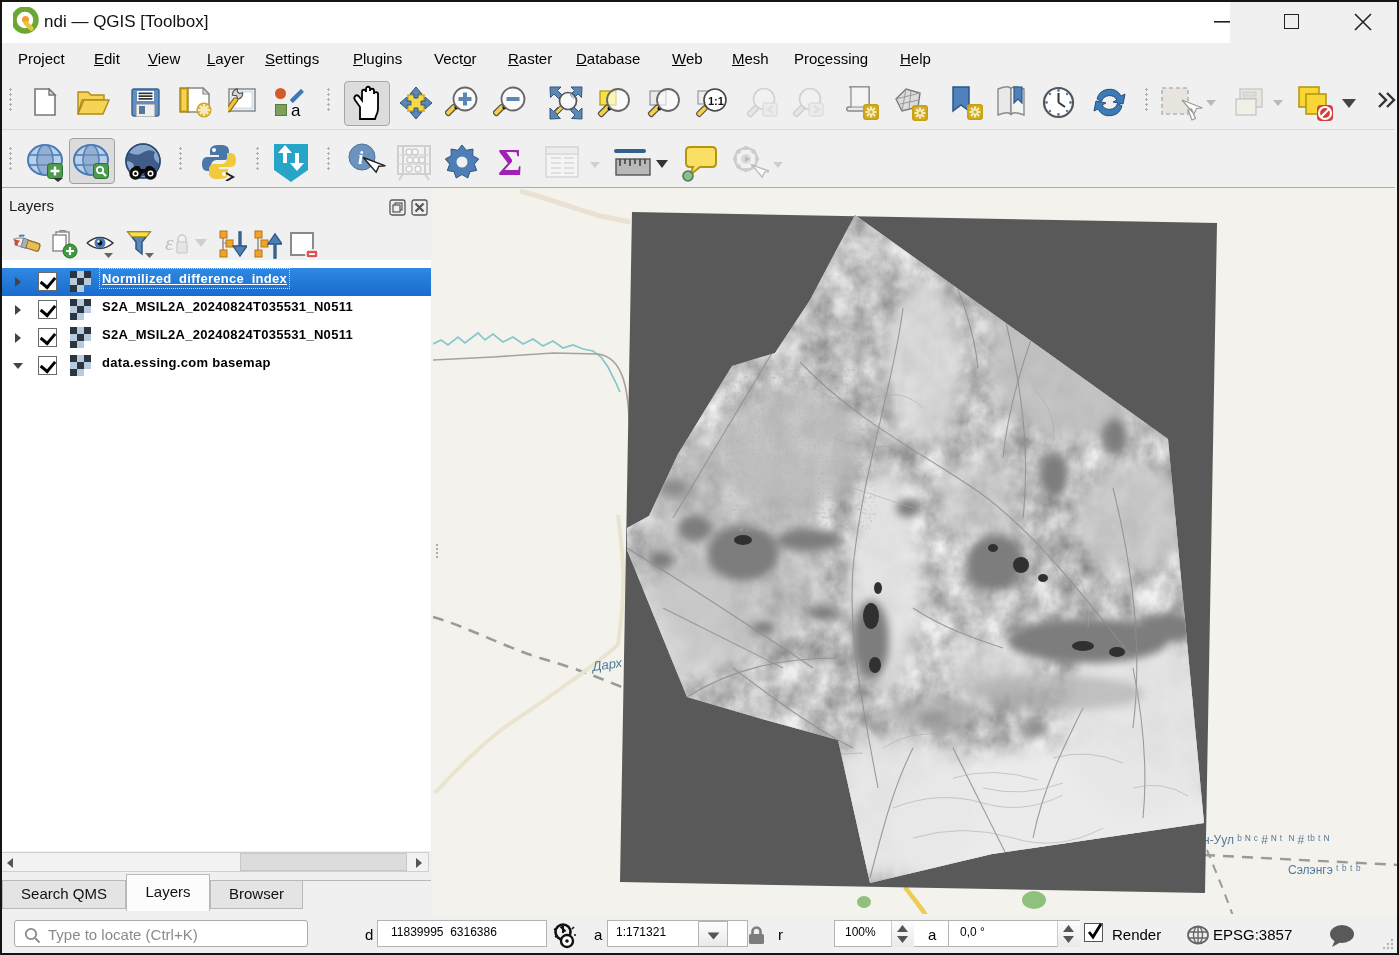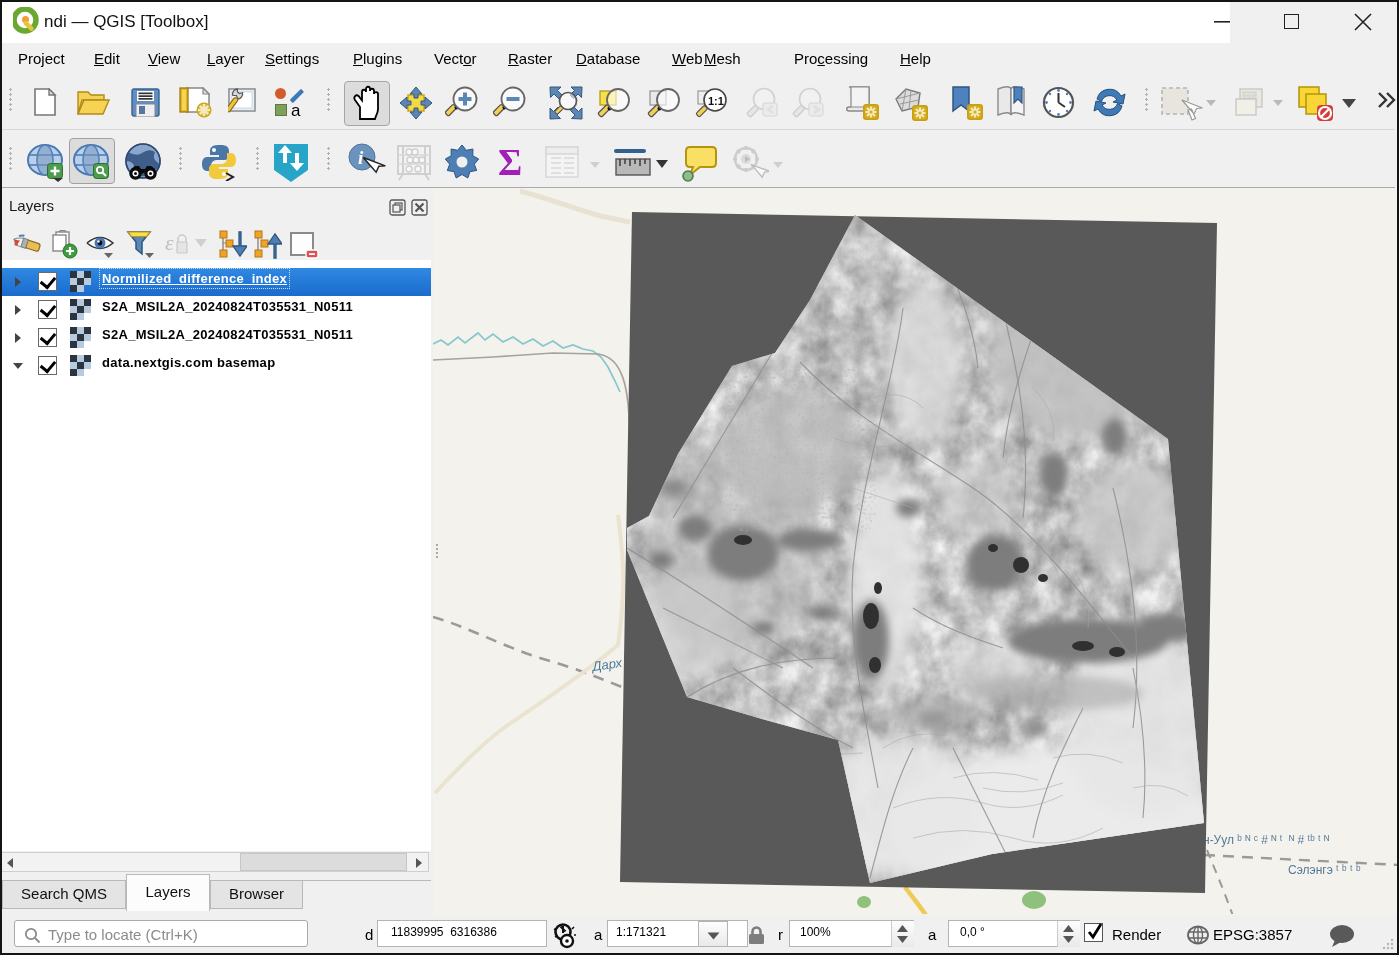--- a/index.html
+++ b/index.html
@@ -51,21 +51,21 @@
     <span class="mi" style="left:18px">Project</span>
     <span class="mi" style="left:94px"><u>E</u>dit</span>
     <span class="mi" style="left:148px"><u>V</u>iew</span>
     <span class="mi" style="left:207px"><u>L</u>ayer</span>
     <span class="mi" style="left:265px"><u>S</u>ettings</span>
     <span class="mi" style="left:353px"><u>P</u>lugins</span>
     <span class="mi" style="left:434px">Vect<u>o</u>r</span>
     <span class="mi" style="left:508px"><u>R</u>aster</span>
     <span class="mi" style="left:576px"><u>D</u>atabase</span>
     <span class="mi" style="left:672px"><u>W</u>eb</span>
-    <span class="mi" style="left:704px"><u>M</u>esh</span>
+    <span class="mi" style="left:732px"><u>M</u>esh</span>
     <span class="mi" style="left:794px">Pro<u>c</u>essing</span>
     <span class="mi" style="left:900px"><u>H</u>elp</span>
   </div>
   <div id="tb1">
     <div class="sep" style="left:8px;top:16px"></div>
     <svg class="icn" style="left:31px;top:17px" width="28" height="28" viewBox="0 0 28 28">
         <path d="M4 1 h14 l6 6 v20 h-20 z" fill="#fff" stroke="#777" stroke-width="1.6"></path>
         <path d="M18 1 l6 6 h-6 z" fill="#ddd" stroke="#777" stroke-width="1.4"></path>
       </svg>
     <svg class="icn" style="left:77px;top:18px" width="33" height="26" viewBox="0 0 33 26">
@@ -543,21 +543,21 @@
               <rect x="7" y="7" width="7" height="7"></rect>
               <rect x="0" y="14" width="7" height="7"></rect>
             </g>
             <g fill="#b8cade">
               <rect x="7" y="0" width="7" height="7"></rect>
               <rect x="0" y="7" width="7" height="7"></rect>
               <rect x="14" y="7" width="7" height="7"></rect>
               <rect x="7" y="14" width="7" height="7"></rect>
             </g>
           </svg>
-          <span class="lbl">data.nextgis.com basemap</span>
+          <span class="lbl">data.essing.com basemap</span>
         </div>
     </div>
     <div id="hscroll">
       <svg class="abs" style="left:4px;top:5px" width="10" height="10">
           <path d="M8 0 L2 5 L8 10 z" fill="#555"></path>
         </svg>
       <svg class="abs" style="left:413px;top:5px" width="10" height="10">
           <path d="M2 0 L8 5 L2 10 z" fill="#555"></path>
         </svg>
       <div class="abs" style="left:239px;top:0px;width:167px;height:18px;background:#dcdcdc;border:1px solid #c6c6c6"></div>
@@ -743,21 +743,21 @@
     <div class="sbox" style="left:607px;width:141px;padding:4px 0 0 8px">1:171321</div>
     <div class="abs" style="left:698px;top:6px;width:30px;height:26px;background:linear-gradient(#fdfdfd,#e9e9e9);border:1px solid #b4b4b4"></div>
     <svg class="abs" style="left:706px;top:16px" width="15" height="9">
         <path d="M1.5 1.5 h12 l-6 7 z" fill="#555"></path>
       </svg>
     <svg class="abs" style="left:747px;top:10px" width="19" height="20" viewBox="0 0 19 20">
         <rect x="2" y="9" width="15" height="10" rx="1.5" fill="#7d7d7d"></rect>
         <path d="M5.5 9 V6.5 a4 4 0 0 1 8 0 V9" fill="none" stroke="#7d7d7d" stroke-width="2.6"></path>
       </svg>
     <span class="abs" style="left:778px;top:11px">r</span>
-    <div class="sbox" style="left:789px;width:125px;padding:4px 0 0 10px">100%</div>
+    <div class="sbox" style="left:834px;width:125px;padding:4px 0 0 10px">100%</div>
     <div class="abs" style="left:891px;top:6px;width:23px;height:26px;background:linear-gradient(#fdfdfd,#e9e9e9);border-left:1px solid #ccc"></div>
     <svg class="abs" style="left:895px;top:9px" width="15" height="20">
         <path d="M7.5 1 l5.5 7 h-11 z" fill="#555"></path>
         <path d="M7.5 19 l5.5 -7 h-11 z" fill="#555"></path>
       </svg>
     <span class="abs" style="left:928px;top:11px">a</span>
     <div class="sbox" style="left:948px;width:132px;padding:4px 0 0 11px">0,0 °</div>
     <div class="abs" style="left:1057px;top:6px;width:23px;height:26px;background:linear-gradient(#fdfdfd,#e9e9e9);border-left:1px solid #ccc"></div>
     <svg class="abs" style="left:1061px;top:9px" width="15" height="20">
         <path d="M7.5 1 l5.5 7 h-11 z" fill="#555"></path>

